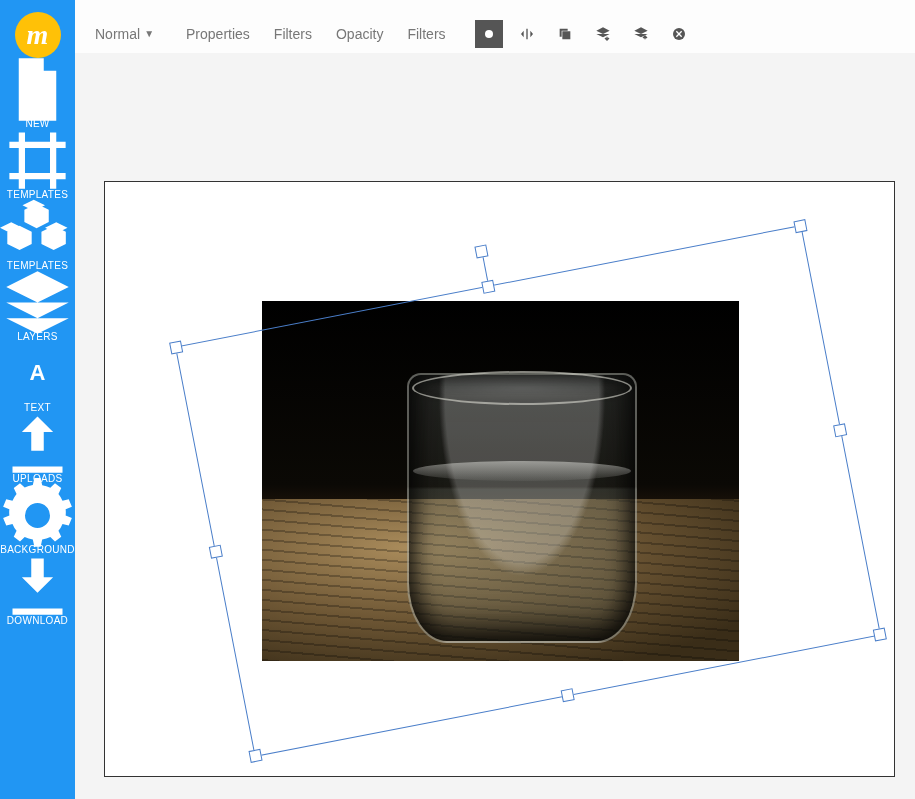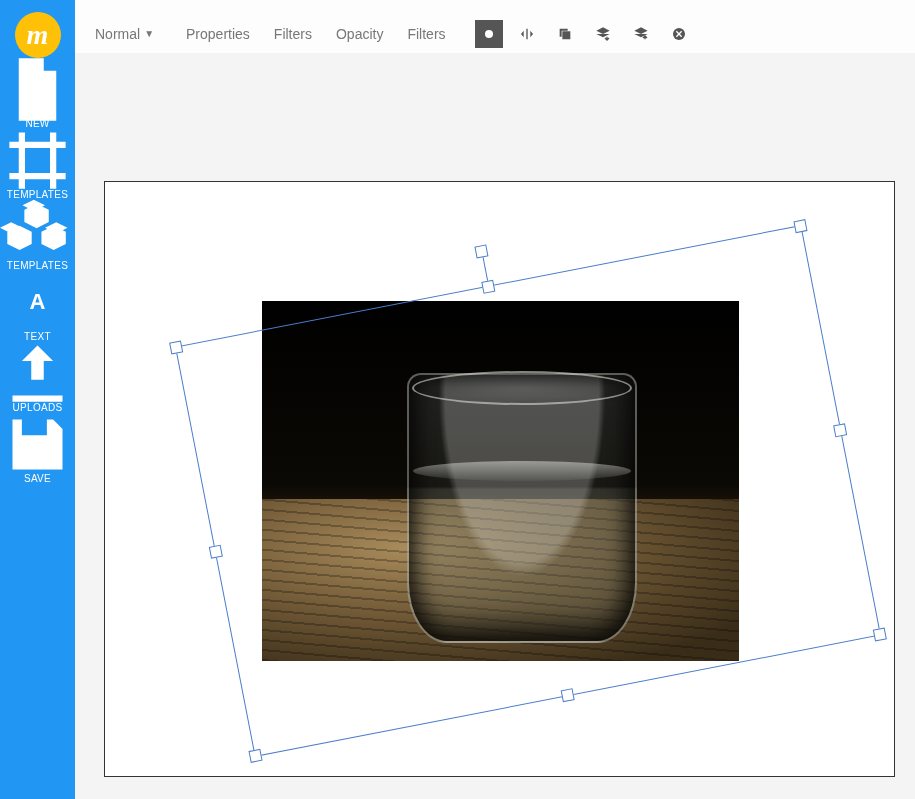--- a/index.html
+++ b/index.html
@@ -140,45 +140,61 @@
   <div class="side-item">
     <div class="icon">
       <svg viewBox="0 0 24 24">
           <path d="M12 2l4 2-4 2-4-2zM4 10l4 2-4 2-4-2zM20 10l4 2-4 2-4-2z" transform="translate(0 0) scale(.9)"></path>
           <path d="M12 3l5 2.5v5L12 13 7 10.5v-5zM5 12l5 2.5v5L5 22l-5-2.5v-5zM19 12l5 2.5v5L19 22l-5-2.5v-5z" transform="scale(.78) translate(3 1)"></path>
         </svg>
     </div>
     <div class="label">TEMPLATES</div>
   </div>
 
+  <div class="side-item">
+    <div class="icon">
+      <svg viewBox="0 0 24 24">
+          <path d="M12 2l10 5-10 5L2 7zM2 12l10 5 10-5M2 17l10 5 10-5"></path>
+        </svg>
+    </div>
+    <div class="label">LAYERS</div>
+  </div>
 
   <div class="side-item">
     <div class="icon" style="font-weight:bold;font-size:22px;">A</div>
     <div class="label">TEXT</div>
   </div>
 
   <div class="side-item">
     <div class="icon">
       <svg viewBox="0 0 24 24">
           <path d="M12 3l5 5h-3v6h-4V8H7zM4 19h16v2H4z"></path>
         </svg>
     </div>
     <div class="label">UPLOADS</div>
   </div>
 
-
-
-  <div class="side-item">
-    <div class="icon">
-      <svg viewBox="0 0 24 24">
-          <path d="M4 4h13l3 3v13H4zM7 4v5h8V4zM7 14h10v6H7z"></path>
-        </svg>
-    </div>
-    <div class="label">SAVE</div>
-  </div>
+  <div class="side-item">
+    <div class="icon">
+      <svg viewBox="0 0 24 24">
+          <path d="M12 8a4 4 0 100 8 4 4 0 000-8zm9 4l2 .8-1 2.4-2-.5a8 8 0 01-1.3 2.2l.9 1.9-2 1.5-1.5-1.4a8 8 0 01-2.6.8L13 22h-2l-.5-2.3a8 8 0 01-2.6-.8L6.4 20.3l-2-1.5.9-1.9A8 8 0 014 14.7l-2 .5-1-2.4 2-.8A8 8 0 013 10l-2-.8 1-2.4 2 .5A8 8 0 015.3 5.1l-.9-1.9 2-1.5L7.9 3a8 8 0 012.6-.8L11 0h2l.5 2.3a8 8 0 012.6.8l1.5-1.4 2 1.5-.9 1.9A8 8 0 0120 7.3l2-.5 1 2.4-2 .8a8 8 0 010 2z"></path>
+        </svg>
+    </div>
+    <div class="label">BACKGROUND</div>
+  </div>
+
+  <div class="side-item">
+    <div class="icon">
+      <svg viewBox="0 0 24 24">
+          <path d="M10 3h4v6h3l-5 5-5-5h3zM4 19h16v2H4z"></path>
+        </svg>
+    </div>
+    <div class="label">DOWNLOAD</div>
+  </div>
+
 </div>
 
 <div class="toolbar">
   <div class="tb-text tb-normal">
     <span>Normal</span>
     <span class="caret">▼</span>
   </div>
   <div class="tb-sep"></div>
   <div class="tb-text">Properties</div>
   <div class="tb-text">Filters</div>

